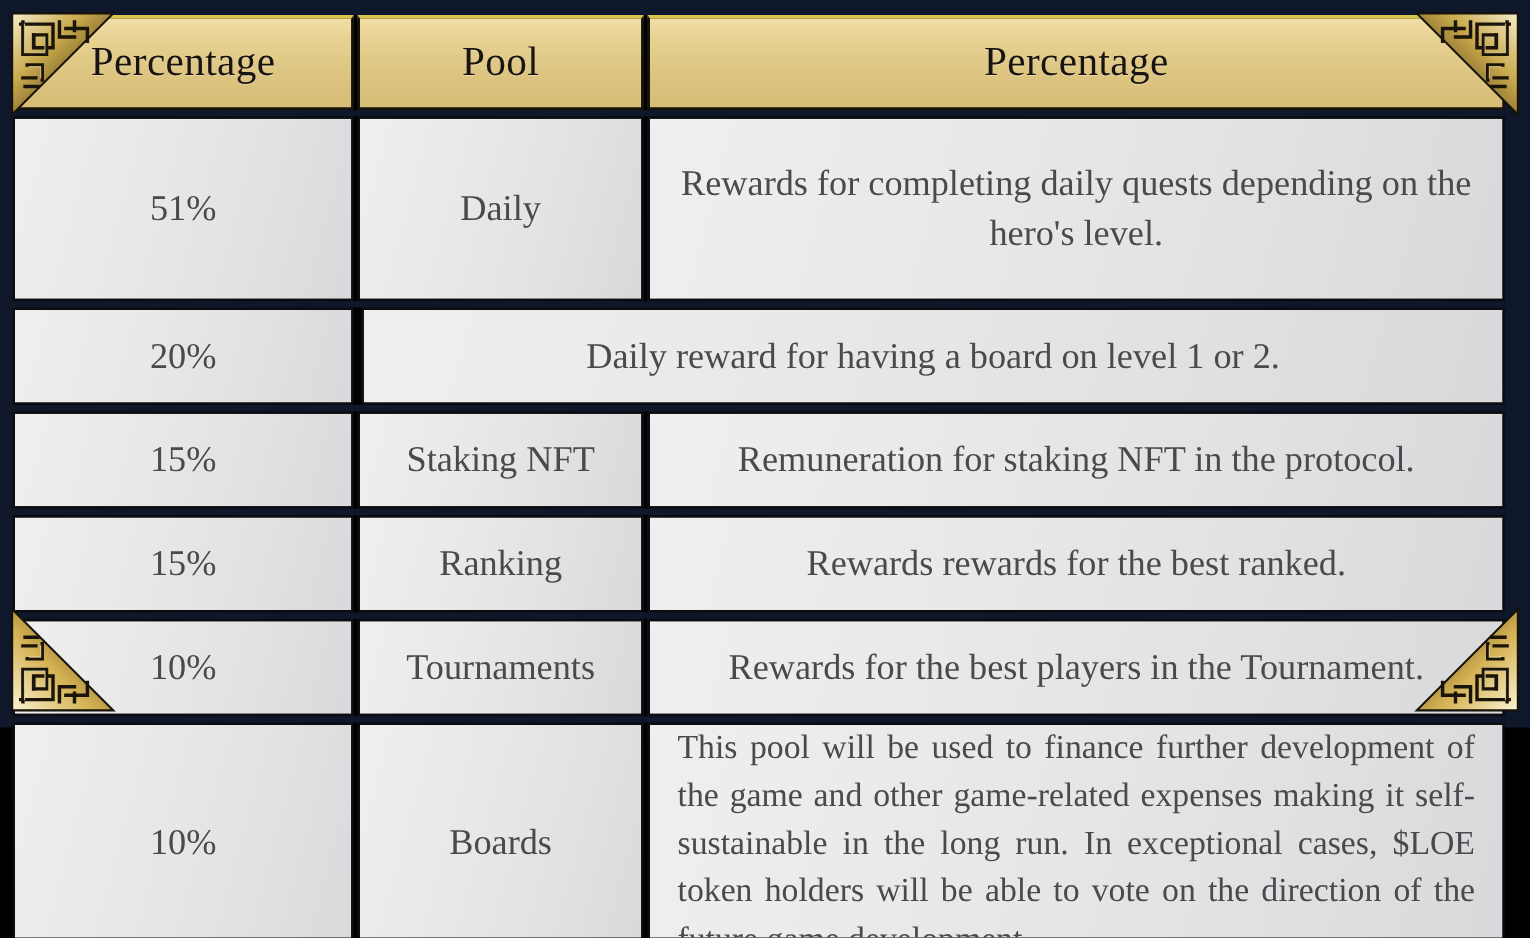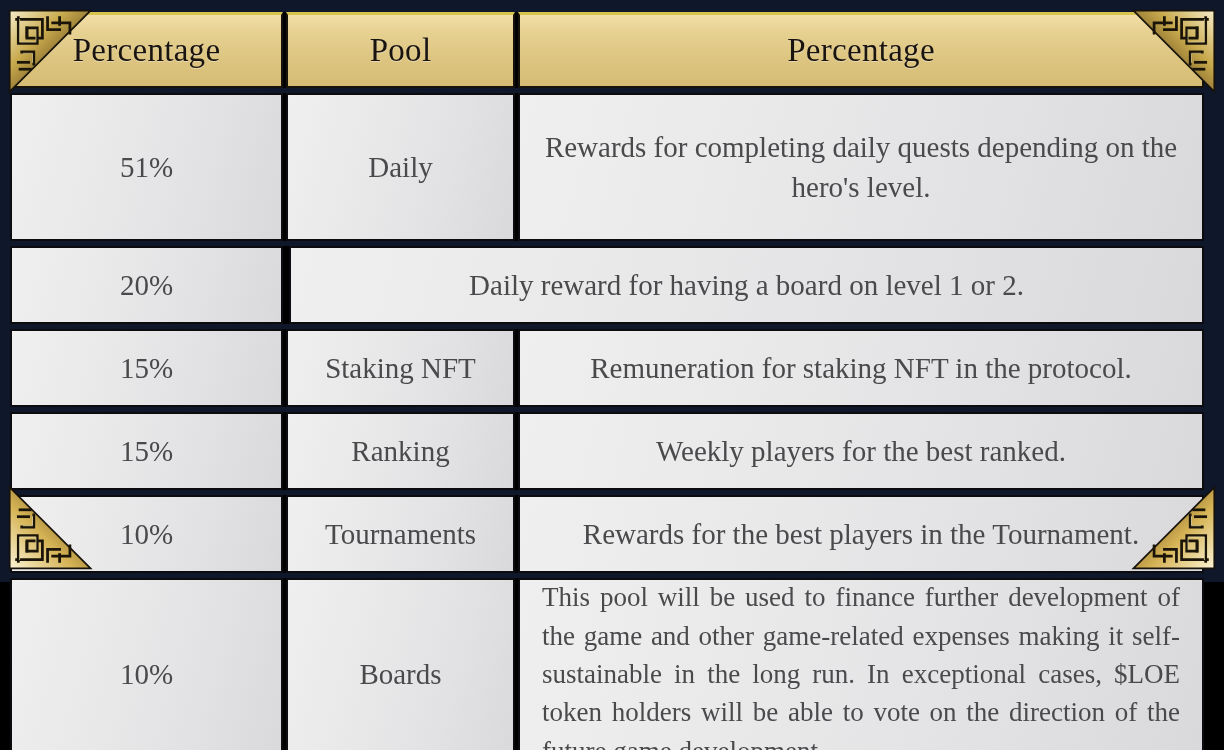--- a/index.html
+++ b/index.html
@@ -178,21 +178,21 @@
     <div class="row body-row r-ranking">
       <div class="cell c1">
         <span>15%</span>
       </div>
       <div class="gap-v"></div>
       <div class="cell c2">
         <span>Ranking</span>
       </div>
       <div class="gap-v"></div>
       <div class="cell c3">
-        <span class="desc-inner">Weekly players for the best ranked.</span>
+        <span class="desc-inner">Rewards rewards for the best ranked.</span>
       </div>
     </div>
 
     <div class="row body-row r-tournaments">
       <div class="cell c1">
         <span>10%</span>
       </div>
       <div class="gap-v"></div>
       <div class="cell c2">
         <span>Tournaments</span>

